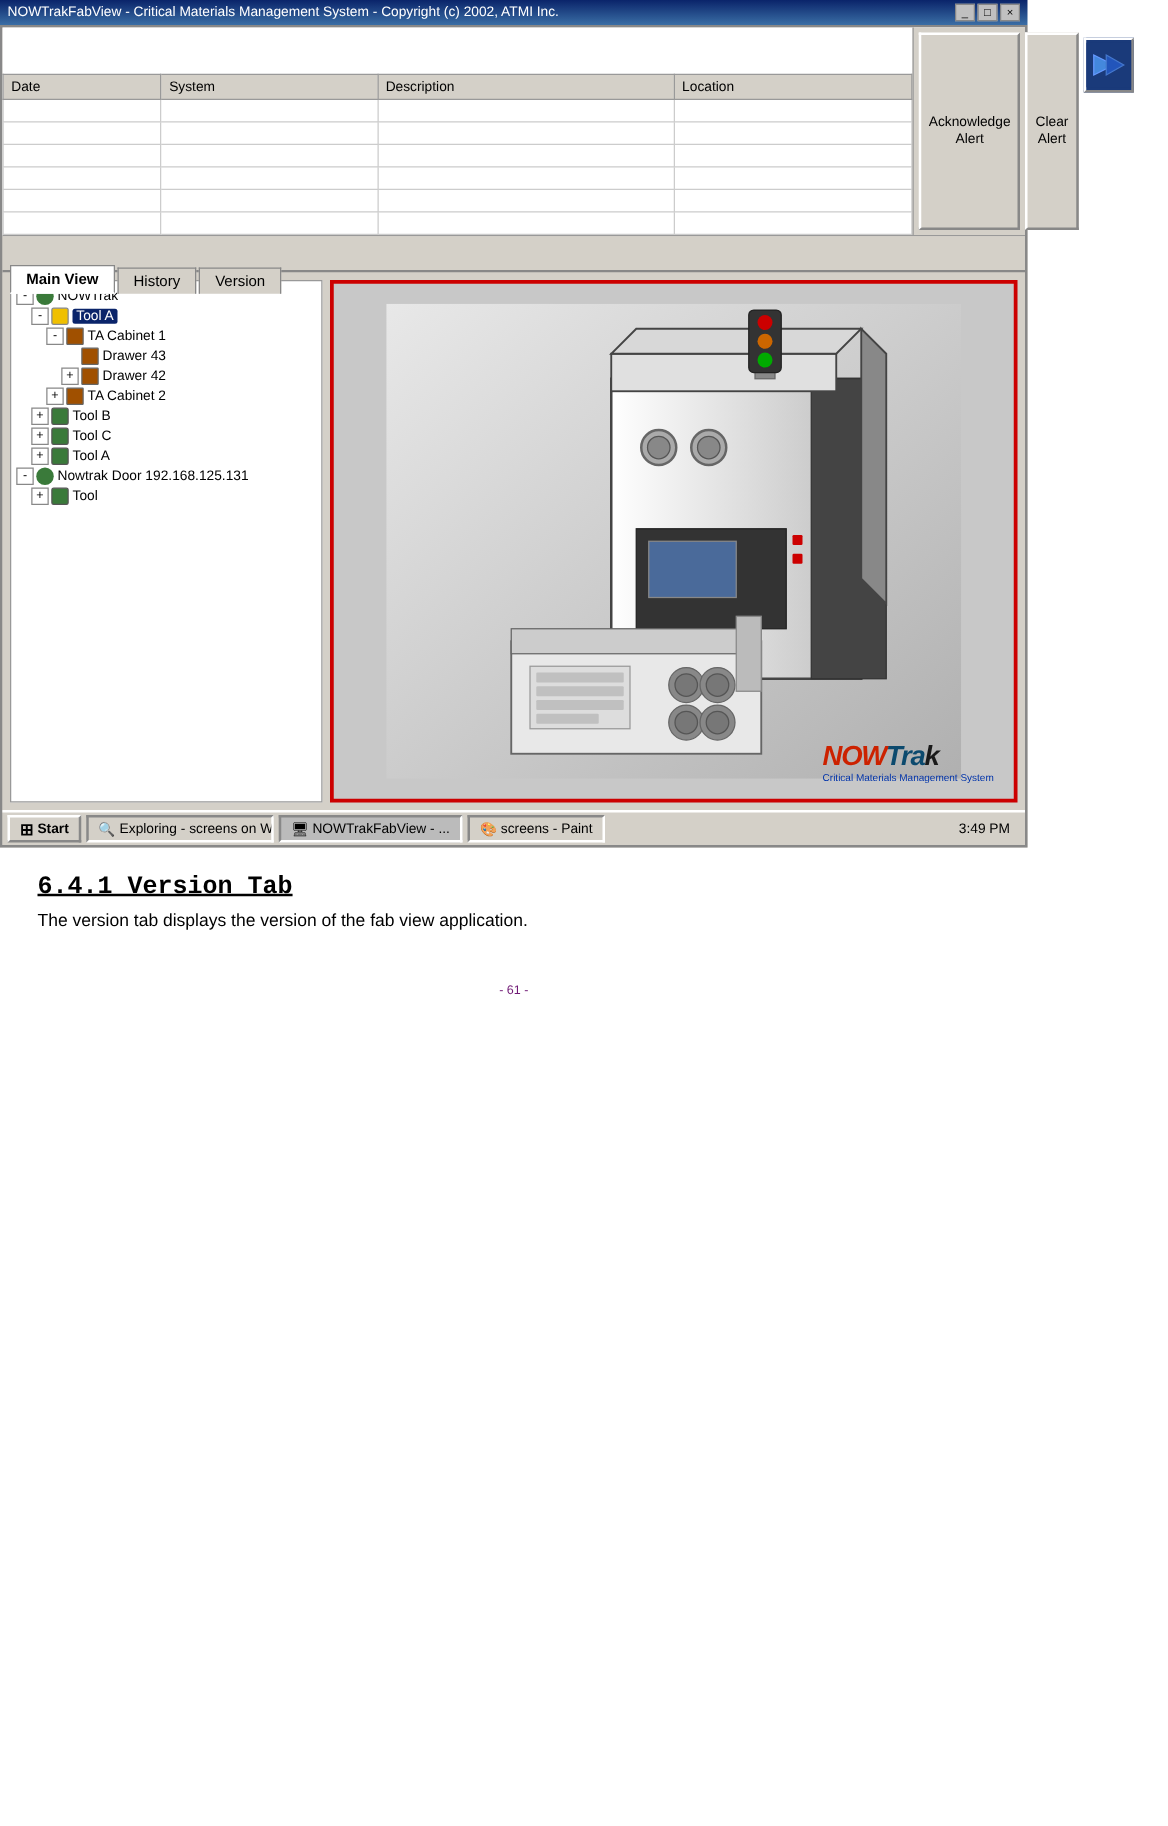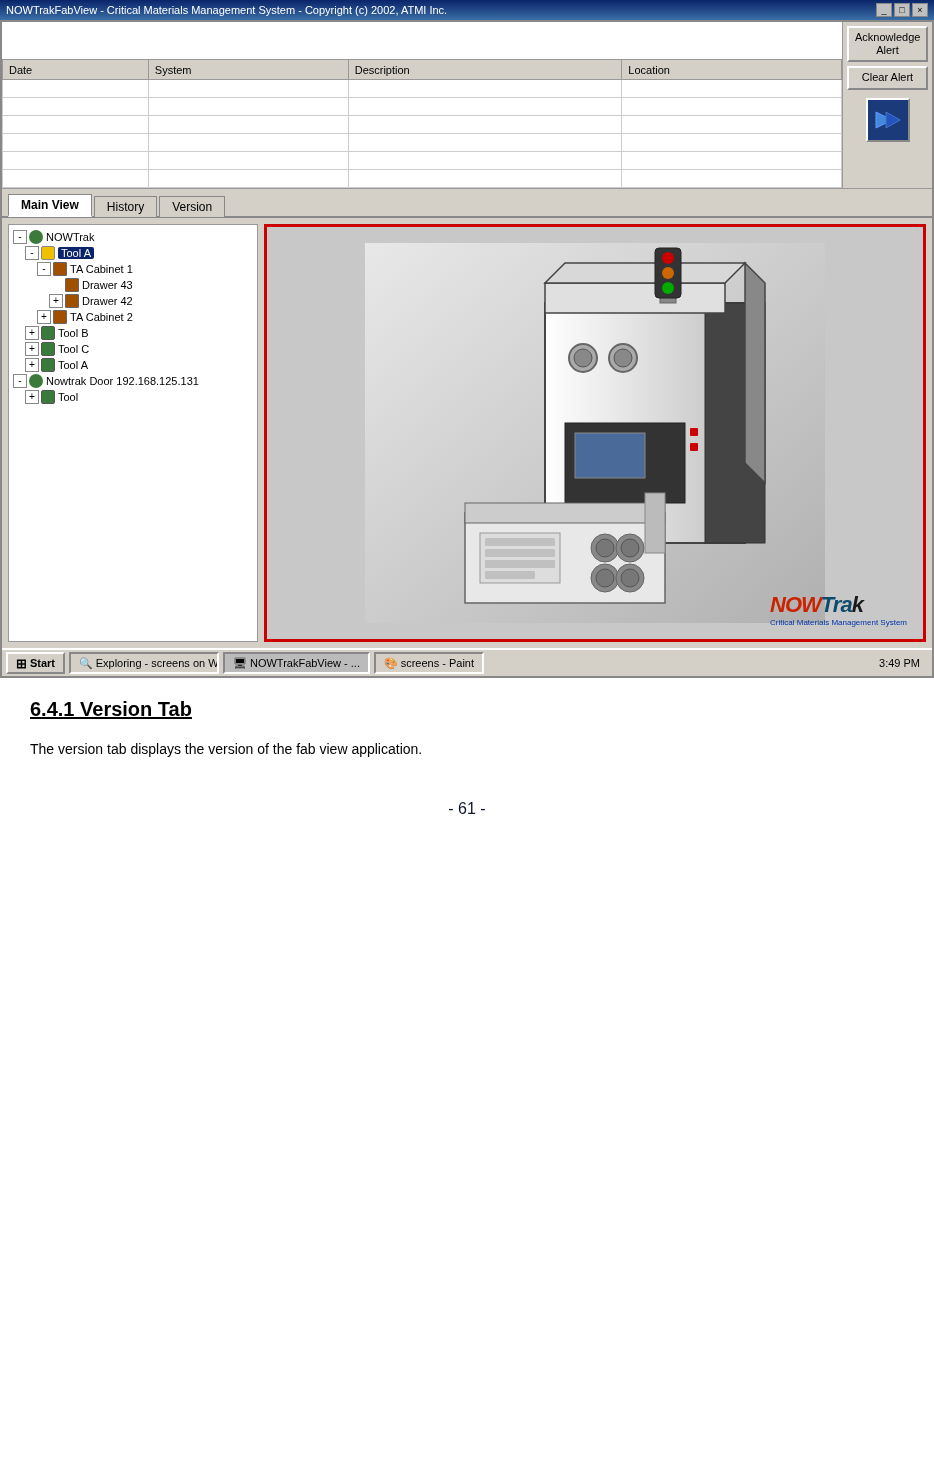--- a/index.html
+++ b/index.html
@@ -5,21 +5,21 @@
     * { margin: 0; padding: 0; box-sizing: border-box; }
     body {
       font-family: Arial, sans-serif;
       font-size: 12px;
       background: #fff;
       color: #000;
     }
 
     
     .screenshot {
-      width: 934px;
+      width: 822px;
       background: #fff;
     }
 
     
     .title-bar {
       background: linear-gradient(to bottom, #0a246a, #3a6ea5);
       color: #fff;
       font-size: 11px;
       padding: 3px 6px;
       display: flex;
@@ -70,21 +70,21 @@
       height: 20px;
     }
     .alert-table td {
       border: 1px solid #ccc;
       height: 18px;
       padding: 1px 4px;
       font-size: 11px;
     }
     .alert-buttons {
       display: flex;
-      flex-direction: column;
+      flex-direction: row;
       width: 90px;
       padding: 4px;
       gap: 4px;
       background: #d4d0c8;
       border-left: 1px solid #999;
     }
     .alert-btn {
       background: #d4d0c8;
       border: 2px solid;
       border-color: #fff #888 #888 #fff;
@@ -114,21 +114,21 @@
     }
     .tab {
       padding: 3px 12px;
       font-size: 12px;
       border: 1px solid #888;
       border-bottom: none;
       background: #d4d0c8;
       cursor: pointer;
       margin-right: 2px;
       position: relative;
-      top: 1px;
+      top: 19px;
     }
     .tab.active {
       background: #fff;
       border-bottom: 2px solid #fff;
       font-weight: bold;
       z-index: 1;
     }
 
     
     .main-content {
@@ -285,32 +285,33 @@
       padding: 0 8px;
     }
 
     
     .doc-content {
       padding: 20px 30px;
     }
     .doc-heading {
       font-size: 20px;
       font-weight: bold;
-      margin-bottom: 17px;
+      margin-bottom: 4px;
       text-decoration: underline;
+      font-family: Liberation Mono, monospace;
     }
     .doc-paragraph {
       font-size: 14px;
       line-height: 1.6;
     }
     .doc-page-num {
       text-align: center;
-      font-size: 16px;
+      font-size: 10px;
       margin-top: 40px;
-      color: #0f172a;
+      color: #701a75;
     }
   </style>
 </head>
 <body>
 
 <div class="screenshot">
 
   <div class="title-bar">
     <span class="title-bar-text">NOWTrakFabView - Critical Materials Management System - Copyright (c) 2002, ATMI Inc.</span>
     <div class="title-bar-controls">

